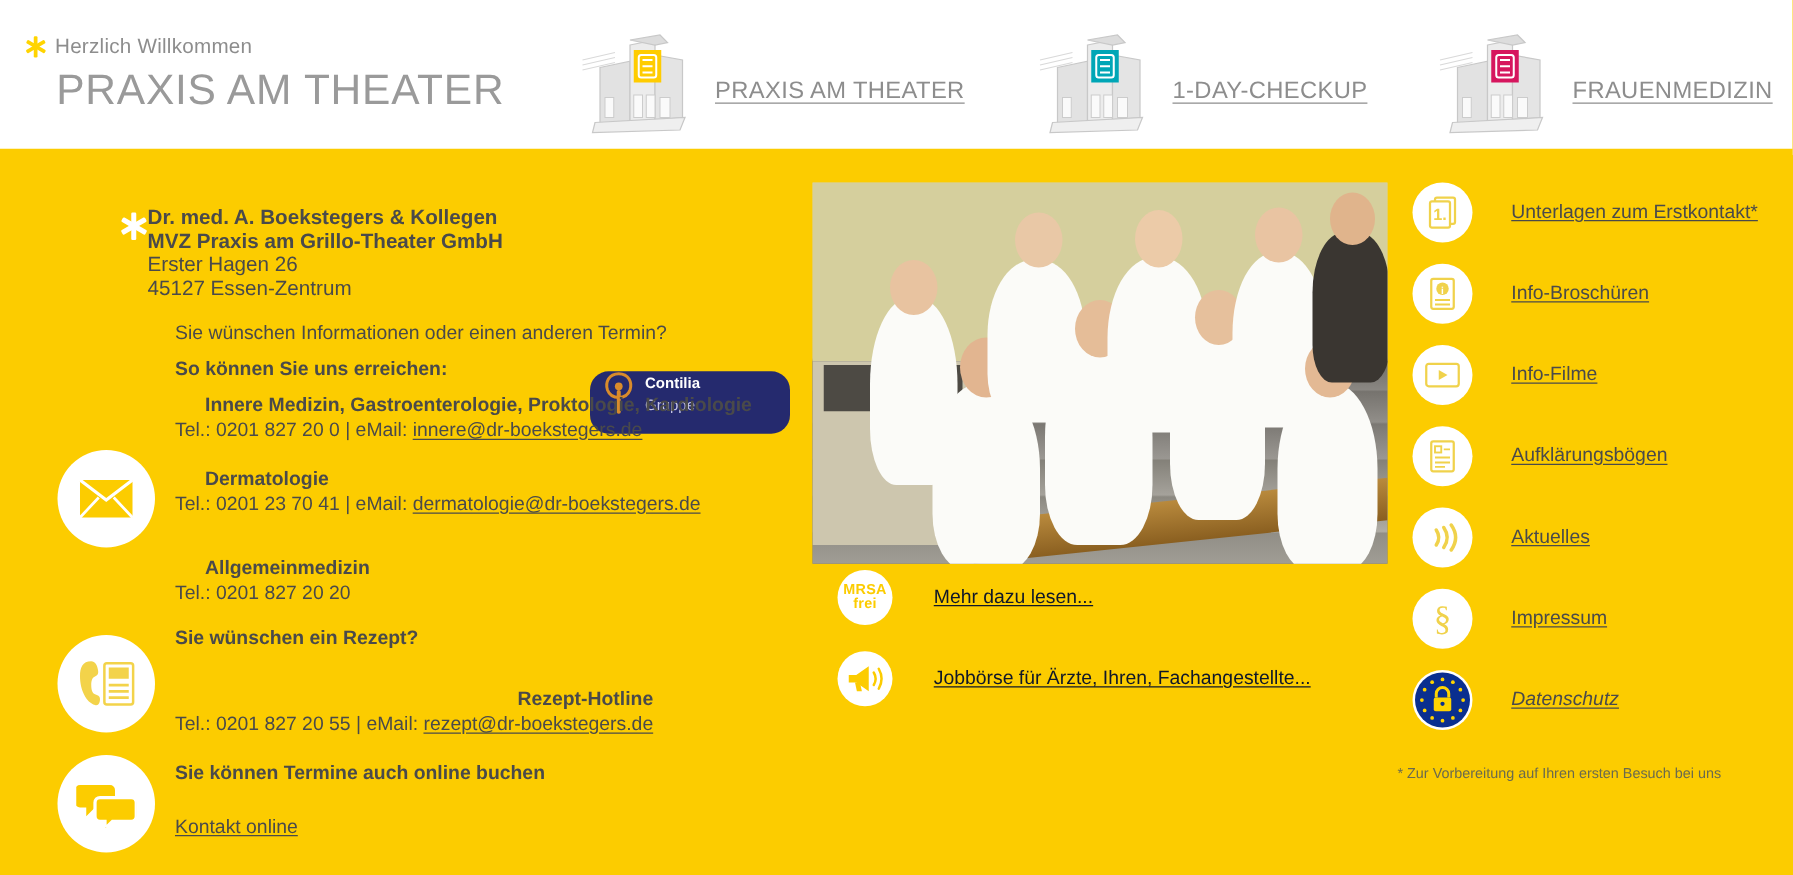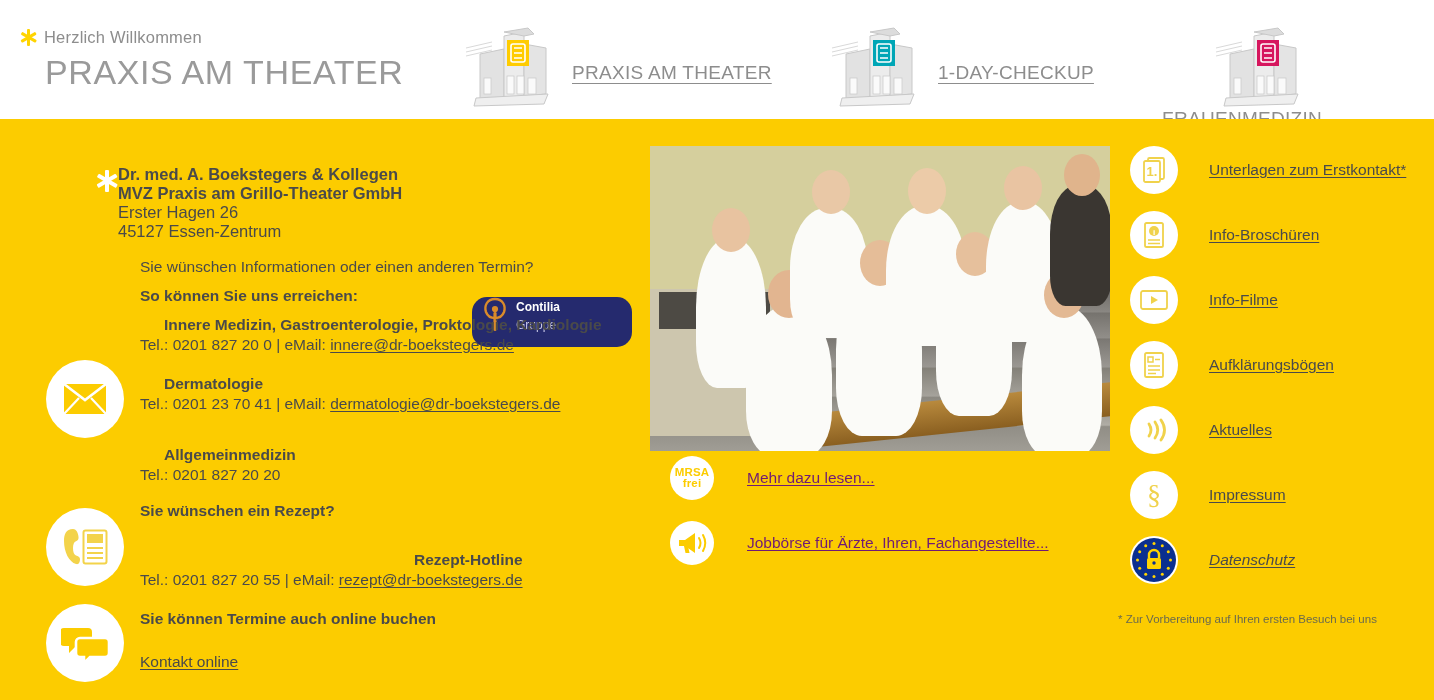--- a/index.html
+++ b/index.html
@@ -94,21 +94,21 @@
     background:linear-gradient(180deg,#6f6c67 0%,#8a8782 14%,#76736e 15%,#918e89 30%,#7b7873 31%,#9a9792 48%,#848179 49%,#a5a29b 66%,#8b8880 67%,#b0ada5 84%,#918e86 85%,#a09d95 100%);}
   .photo .floor{position:absolute;left:0;top:47%;width:36%;height:48%;background:#cdc6ae;}
   .photo .rail{position:absolute;left:28%;bottom:0;width:72%;height:34px;
     background:linear-gradient(180deg,#b98a3d,#8a5f20);transform:skewY(-6deg);transform-origin:left bottom;}
   .photo .dark{position:absolute;left:2%;top:48%;width:24%;height:12%;background:#4d4a44;}
   .ppl{position:absolute;border-radius:46% 46% 30% 30%;background:#fbfbf8;}
   .head{position:absolute;border-radius:50%;}
 
   .midlink{position:absolute;display:flex;align-items:center;gap:33px;}
   .midlink .circ{position:relative;width:44px;height:44px;}
-  .midlink a{font-size:15.5px;color:#701a75;text-decoration:underline;text-underline-offset:2px;cursor:pointer;white-space:nowrap;}
+  .midlink a{font-size:15.5px;color:#0f172a;text-decoration:underline;text-underline-offset:2px;cursor:pointer;white-space:nowrap;}
   .mrsa{font-size:11.5px;font-weight:bold;color:#FCCC00;text-align:center;line-height:11px;letter-spacing:.2px;}
 
   
   .rightcol{position:absolute;left:1130px;top:0;width:304px;}
   .rrow{position:absolute;display:flex;align-items:center;gap:31px;height:48px;}
   .rrow .circ{position:relative;width:48px;height:48px;}
   .rrow a{font-size:15.5px;color:#4a4a4a;text-decoration:underline;text-underline-offset:2px;cursor:pointer;white-space:nowrap;}
   .footnote{position:absolute;left:-12px;top:484px;font-size:11.5px;color:#6a6a4e;white-space:nowrap;}
 </style>
 </head>
@@ -179,21 +179,21 @@
               <rect x="22" y="56" width="7" height="16"></rect>
               <rect x="45" y="54" width="7" height="18"></rect>
               <rect x="55" y="54" width="7" height="18"></rect>
               <rect x="66" y="56" width="8" height="16"></rect>
             </g>
           </svg>
         </span>
         <span class="nav-label">1-DAY-CHECKUP</span>
       </div>
 
-      <div class="nav-item" style="left:700px;flex-direction:column;">
+      <div class="nav-item" style="left:686px;">
         <span class="bld">
           <svg width="96" height="86" viewBox="0 0 96 86">
             <g fill="none" stroke="#cfcfcf" stroke-width="1">
               <path d="M4 26 L30 20 M4 30 L30 24 M4 34 L30 28" stroke="#d9d9d9"></path>
               <path d="M18 32 L42 27 L42 76 L18 80 Z" fill="#e2e2e2" stroke="#c8c8c8"></path>
               <path d="M42 14 L62 10 L62 74 L42 76 Z" fill="#ececec" stroke="#c8c8c8"></path>
               <path d="M42 10 L66 6 L72 12 L62 14 Z" fill="#dcdcdc" stroke="#c8c8c8"></path>
               <path d="M62 22 L84 26 L84 72 L62 74 Z" fill="#e4e4e4" stroke="#c8c8c8"></path>
               <path d="M14 76 L86 72 L82 82 L12 84 Z" fill="#efefef" stroke="#c8c8c8"></path>
             </g>

